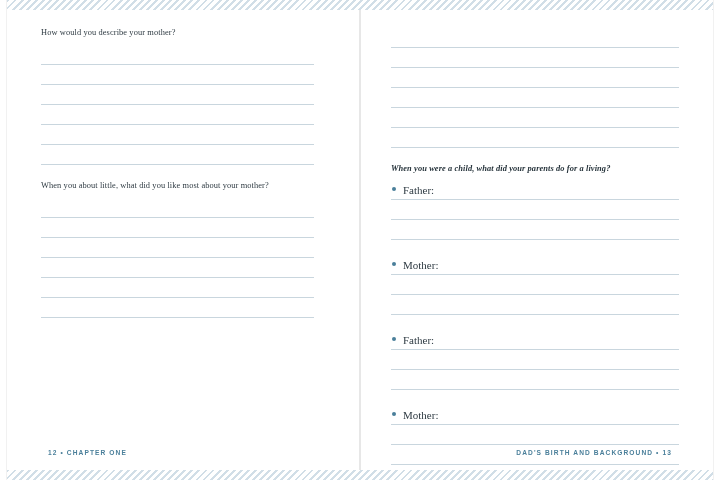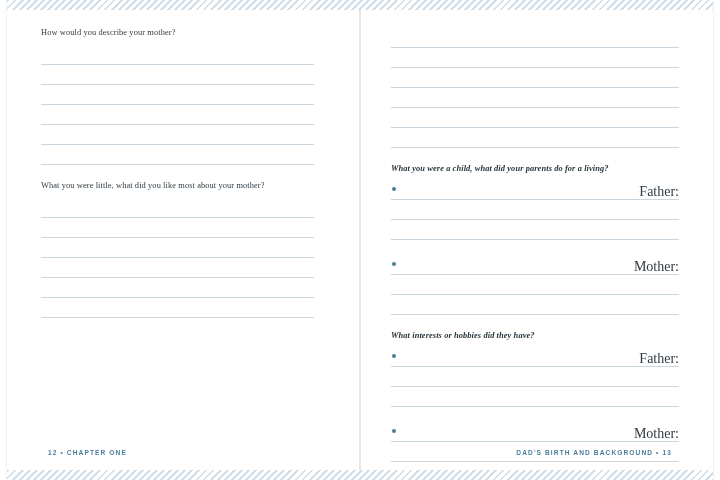--- a/index.html
+++ b/index.html
@@ -80,25 +80,24 @@
     margin: 0 0 16px 0;
   }
   .rule {
     height: 19px;
     border-bottom: 0.7px solid #c9d6de;
   }
   .bullet-row {
     position: relative;
     height: 19px;
     border-bottom: 0.7px solid #c9d6de;
-    font-size: 14px;
+    font-size: 11px;
     color: #2f3b43;
     padding-left: 12px;
     box-sizing: border-box;
-    text-align: right;
   }
   .bullet-row .dot {
     position: absolute;
     left: 1px;
     top: 6px;
     width: 4px;
     height: 4px;
     border-radius: 50%;
     background: #4a7f9a;
   }
@@ -141,21 +140,21 @@
         <div class="rule"></div>
         <div class="rule"></div>
         <div class="rule"></div>
         <div class="rule"></div>
         <div class="rule"></div>
       </div>
     </div>
 
 
     <div class="block">
-      <p class="question">What you were little, what did you like most about your mother?</p>
+      <p class="question">When you about little, what did you like most about your mother?</p>
       <div class="lines">
         <div class="rule"></div>
         <div class="rule"></div>
         <div class="rule"></div>
         <div class="rule"></div>
         <div class="rule"></div>
         <div class="rule"></div>
       </div>
     </div>
 
@@ -169,41 +168,40 @@
         <div class="rule"></div>
         <div class="rule"></div>
         <div class="rule"></div>
         <div class="rule"></div>
         <div class="rule"></div>
         <div class="rule"></div>
       </div>
     </div>
 
     <div class="block">
-      <p class="question italic">What you were a child, what did your parents do for a living?</p>
+      <p class="question italic">When you were a child, what did your parents do for a living?</p>
       <div class="lines">
         <div class="bullet-row">
           <span class="dot"></span>
           <span class="lbl">Father:</span>
         </div>
         <div class="rule"></div>
         <div class="rule"></div>
       </div>
       <div class="lines">
         <div class="bullet-row">
           <span class="dot"></span>
           <span class="lbl">Mother:</span>
         </div>
         <div class="rule"></div>
         <div class="rule"></div>
       </div>
     </div>
 
     <div class="block">
-      <p class="question italic">What interests or hobbies did they have?</p>
       <div class="lines">
         <div class="bullet-row">
           <span class="dot"></span>
           <span class="lbl">Father:</span>
         </div>
         <div class="rule"></div>
         <div class="rule"></div>
       </div>
       <div class="lines">
         <div class="bullet-row">

